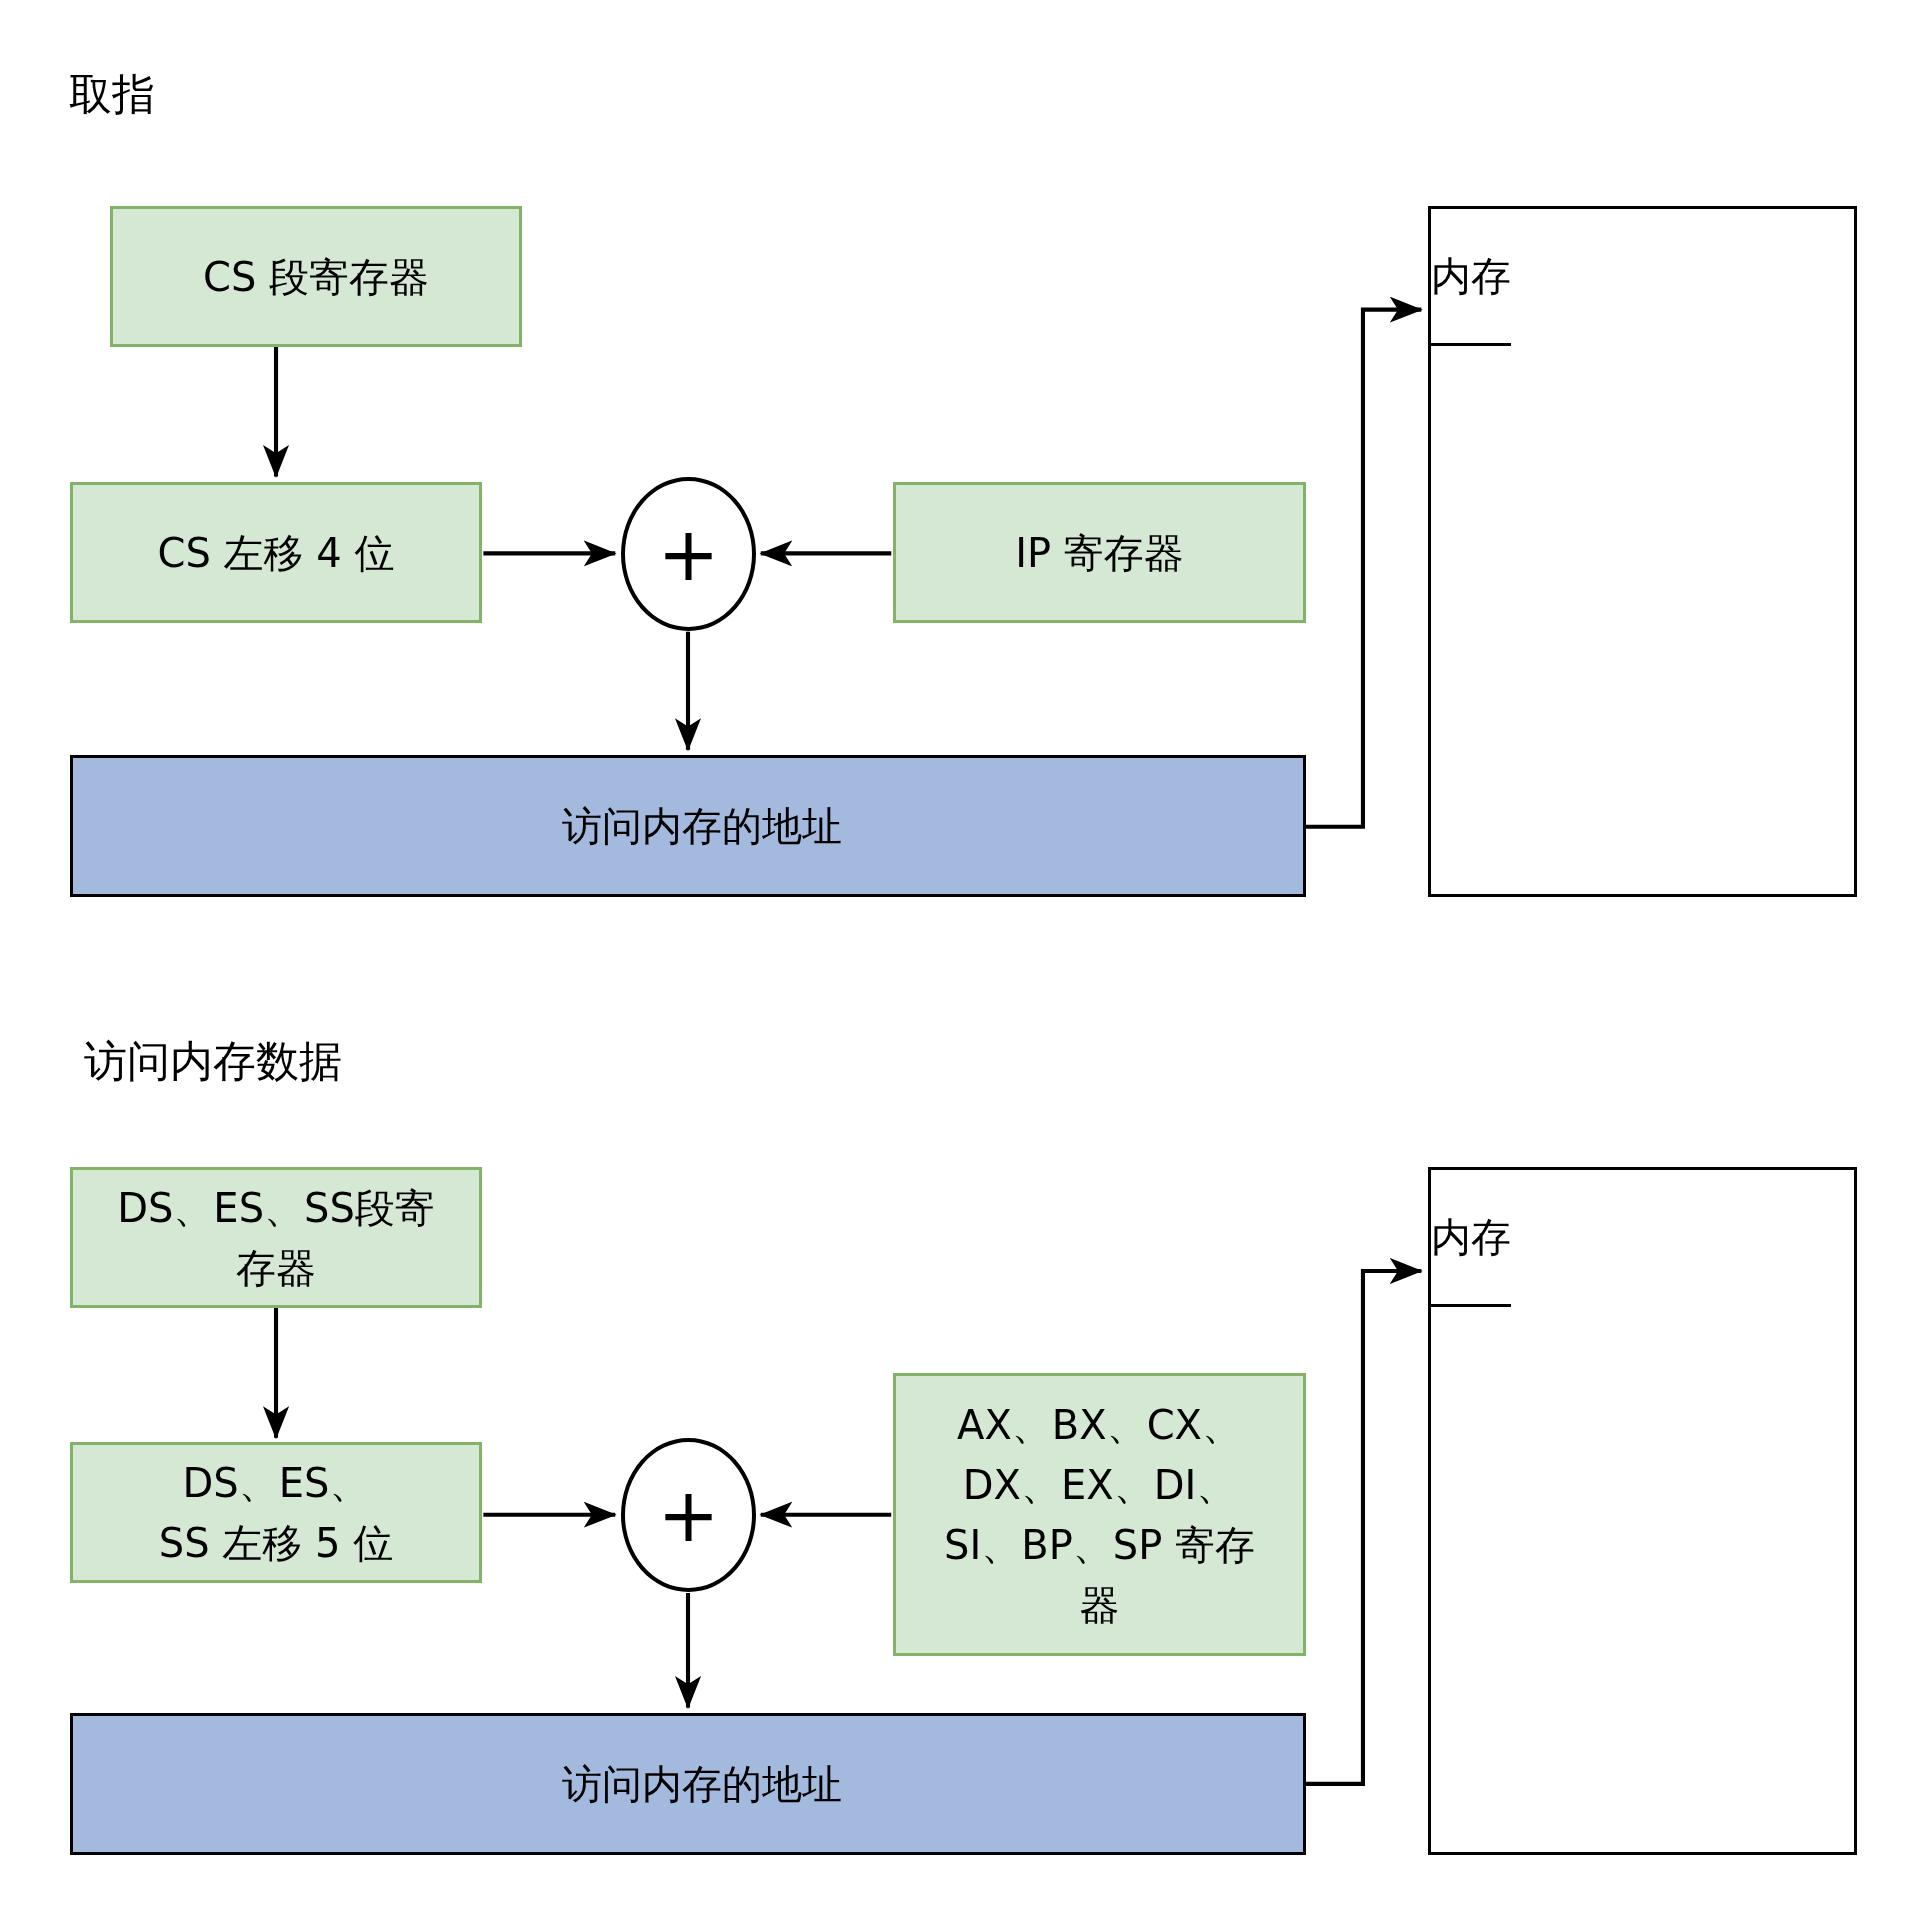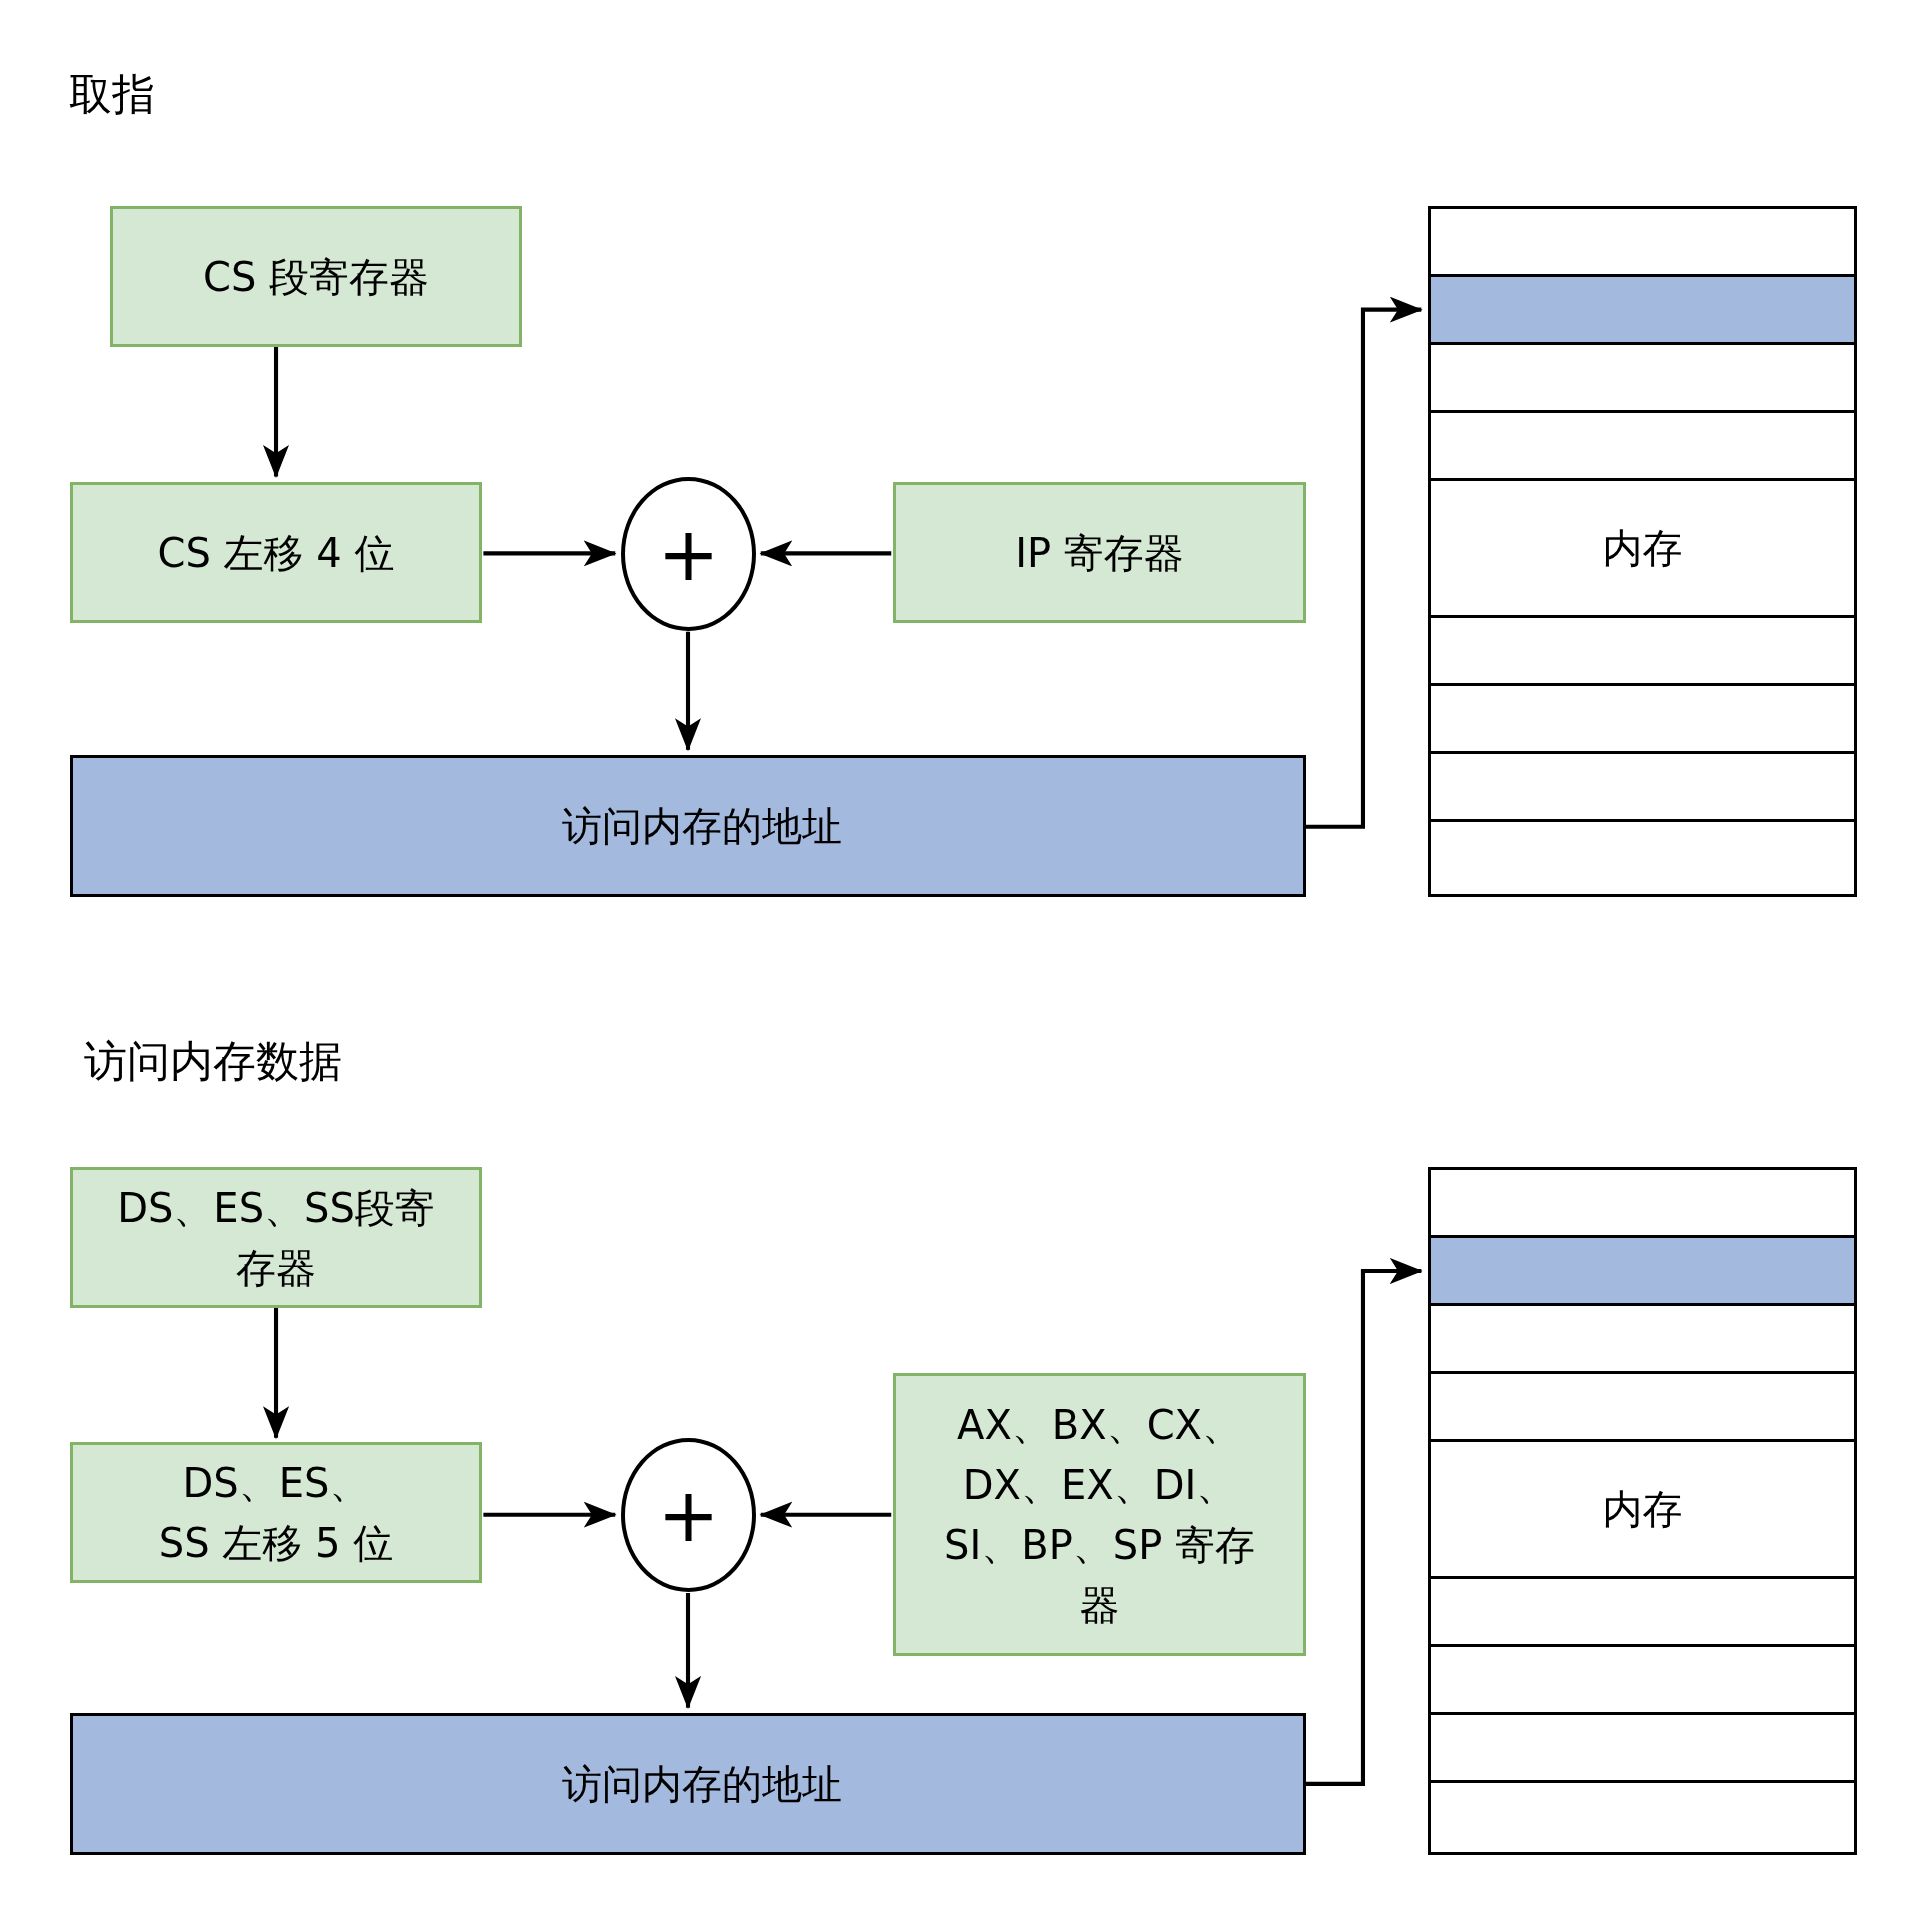--- a/index.html
+++ b/index.html
@@ -37,21 +37,21 @@
     background:#ffffff;
     border:4.1px solid #000000;
     border-radius:50%;
     display:flex;align-items:center;justify-content:center;
     font-size:74px;
     line-height:1;
   }
   .mem-table{
     background:#ffffff;
     border:3.4px solid #000000;
-    display:flex;flex-direction:column;text-align:center;
+    display:flex;flex-direction:row;text-align:center;
   }
   .mem-row{height:65px;border-bottom:3.4px solid #000000;background:#ffffff;}
   .mem-row.highlight{background:#a3b9de;}
   .mem-row.tall{
     height:134px;
     display:flex;align-items:center;justify-content:center;
     font-size:40px;
   }
   .mem-row.last{border-bottom:none;flex:1;}
   svg{display:block;}

